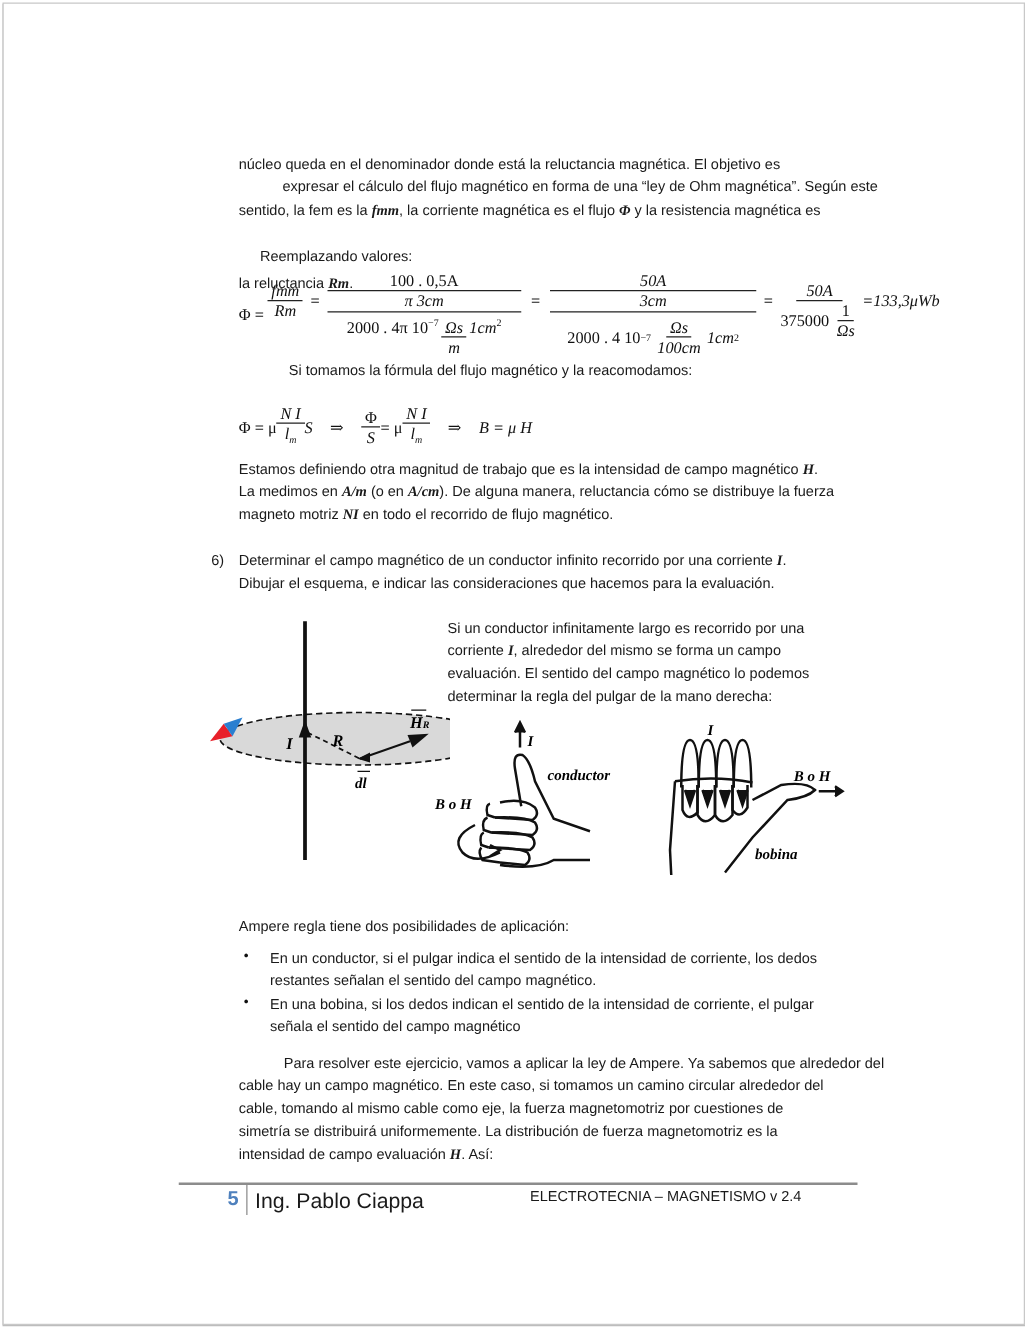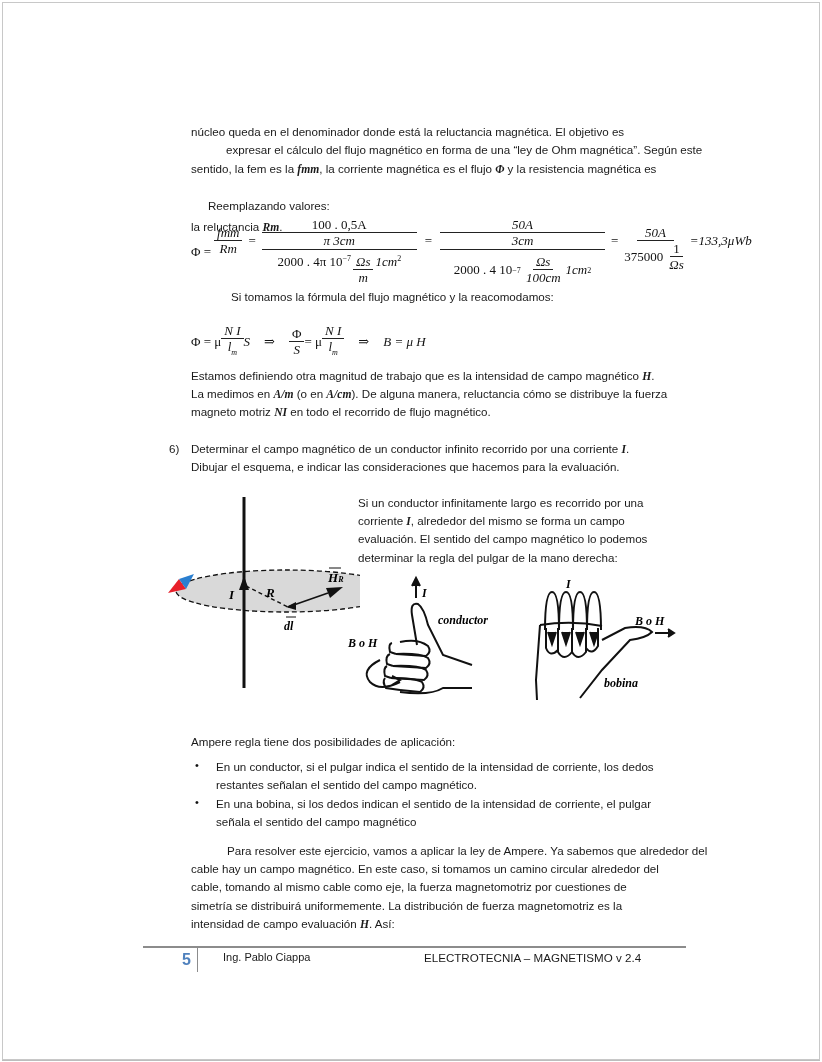--- a/index.html
+++ b/index.html
@@ -11,21 +11,21 @@
   .it { font-style:italic; }
   .frac { display:inline-flex; flex-direction:column; align-items:center; vertical-align:middle; }
   .frac .num { padding:0 3px; border-bottom:1px solid #222; line-height:15px; }
   .frac .den { padding:0 3px; line-height:16px; }
   .sup { font-size:8px; vertical-align:super; }
   .sub { font-size:8px; vertical-align:sub; }
   .eq-row { position:absolute; display:flex; align-items:center; }
   .footer-line { position:absolute; left:143px; top:946px; width:543px; height:2px; background:#8c8c8c; }
   .footer-vbar { position:absolute; left:197px; top:947px; width:1px; height:25px; background:#8c8c8c; }
   .footer-num { position:absolute; left:182px; top:951px; font-size:16px; font-weight:bold; color:#4f81bd; }
-  .footer-author { position:absolute; left:204px; top:951px; font-size:11px; color:#1a1a1a;margin-left:19px; }
+  .footer-author { position:absolute; left:204px; top:951px; font-size:17px; color:#1a1a1a; }
   .footer-title { position:absolute; left:424px; top:951px; font-size:11.6px; color:#1a1a1a; }
   .bullet { position:absolute; font-size:11px; }
   svg text { font-family:"Liberation Serif", "DejaVu Serif", serif; font-style:italic; font-weight:bold; }
 </style>
 </head>
 <body>
 
 <div class="page-frame"></div>
 
 <div>

